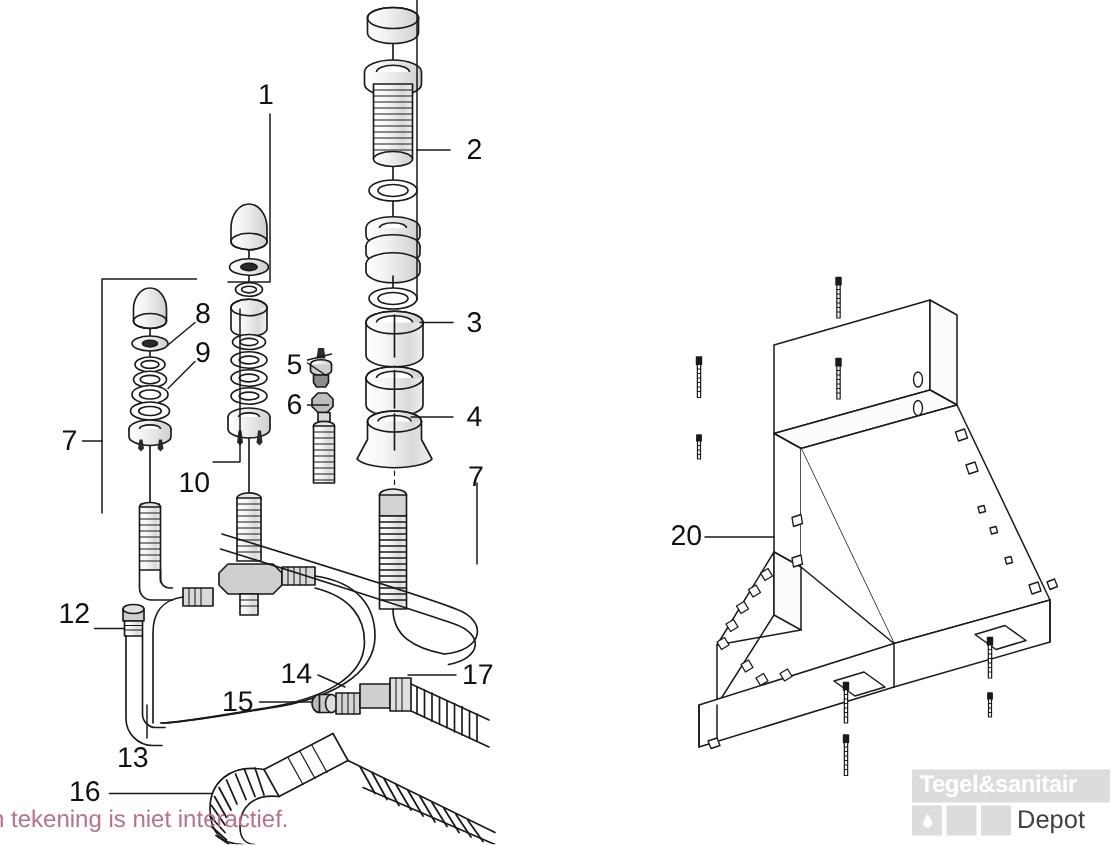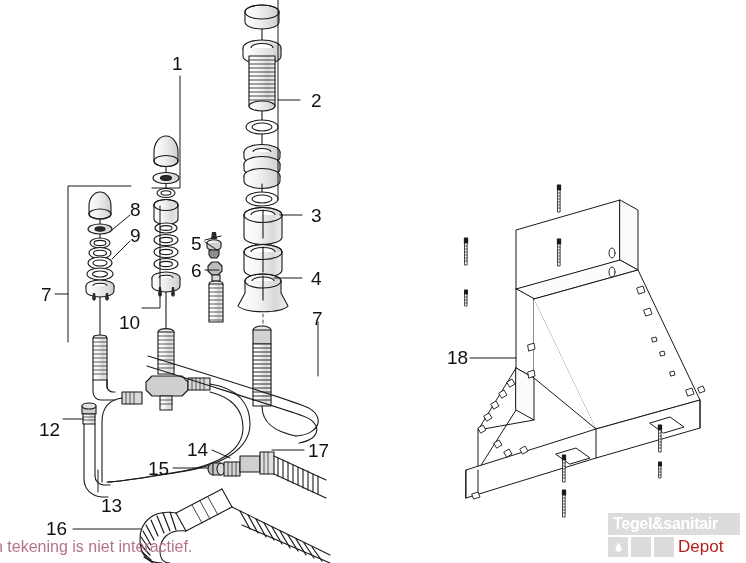--- a/index.html
+++ b/index.html
@@ -51,21 +51,21 @@
   }
   #logo .sq1{left:0;}
   #logo .sq2{left:23px;}
   #logo .sq3{left:46px;}
   #logo .drop{
     position:absolute;left:7px;top:28px;width:7px;height:12px;
   }
   #logo .depot{
     position:absolute;left:70px;top:24px;
     font-family:"Liberation Sans", sans-serif;
-    font-size:17px;color:#b91c1c;
+    font-size:17px;color:#404040;
   }
 </style>
 </head>
 <body>
 
 <div id="stage">
 
   <svg class="layer" viewBox="0 0 746 563">
     <defs>
       <linearGradient id="gCyl" x1="0" y1="0" x2="1" y2="0">
@@ -558,27 +558,27 @@
   <div class="num" style="left:311px;top:91px">2</div>
   <div class="num" style="left:311px;top:206px">3</div>
   <div class="num" style="left:311px;top:269px">4</div>
   <div class="num" style="left:191px;top:234px">5</div>
   <div class="num" style="left:191px;top:261px">6</div>
   <div class="num" style="left:41px;top:285px">7</div>
   <div class="num" style="left:130px;top:200px">8</div>
   <div class="num" style="left:130px;top:226px">9</div>
   <div class="num" style="left:119px;top:313px">10</div>
   <div class="num" style="left:312px;top:309px">7</div>
-  <div class="num" style="left:39px;top:420px">12</div>
-  <div class="num" style="left:101px;top:496px">13</div>
+  <div class="num" style="left:39px;top:400px">12</div>
+  <div class="num" style="left:78px;top:496px">13</div>
   <div class="num" style="left:187px;top:440px">14</div>
   <div class="num" style="left:148px;top:459px">15</div>
   <div class="num" style="left:46px;top:519px">16</div>
   <div class="num" style="left:308px;top:441px">17</div>
-  <div class="num" style="left:447px;top:348px">18</div>
+  <div class="num" style="left:447px;top:348px">20</div>
 
   <div id="watermark">n tekening is niet interactief.</div>
 
   <div id="logo">
     <div class="logo-bar"></div>
     <div class="logo-word">Tegel&amp;sanitair</div>
     <div class="sq sq1"></div>
     <div class="sq sq2"></div>
     <div class="sq sq3"></div>
     <svg class="drop" viewBox="0 0 14 20">

